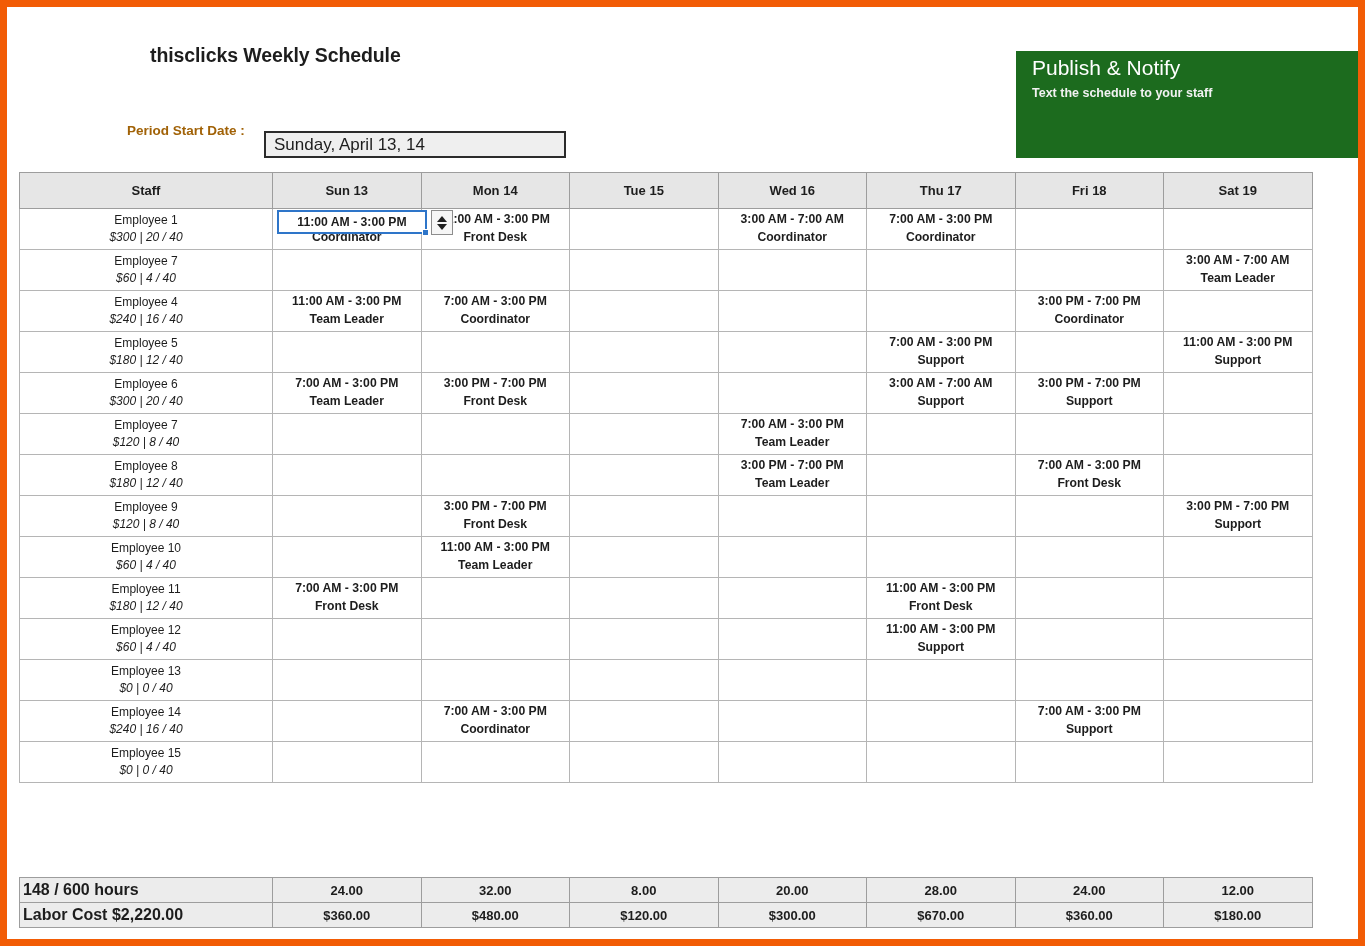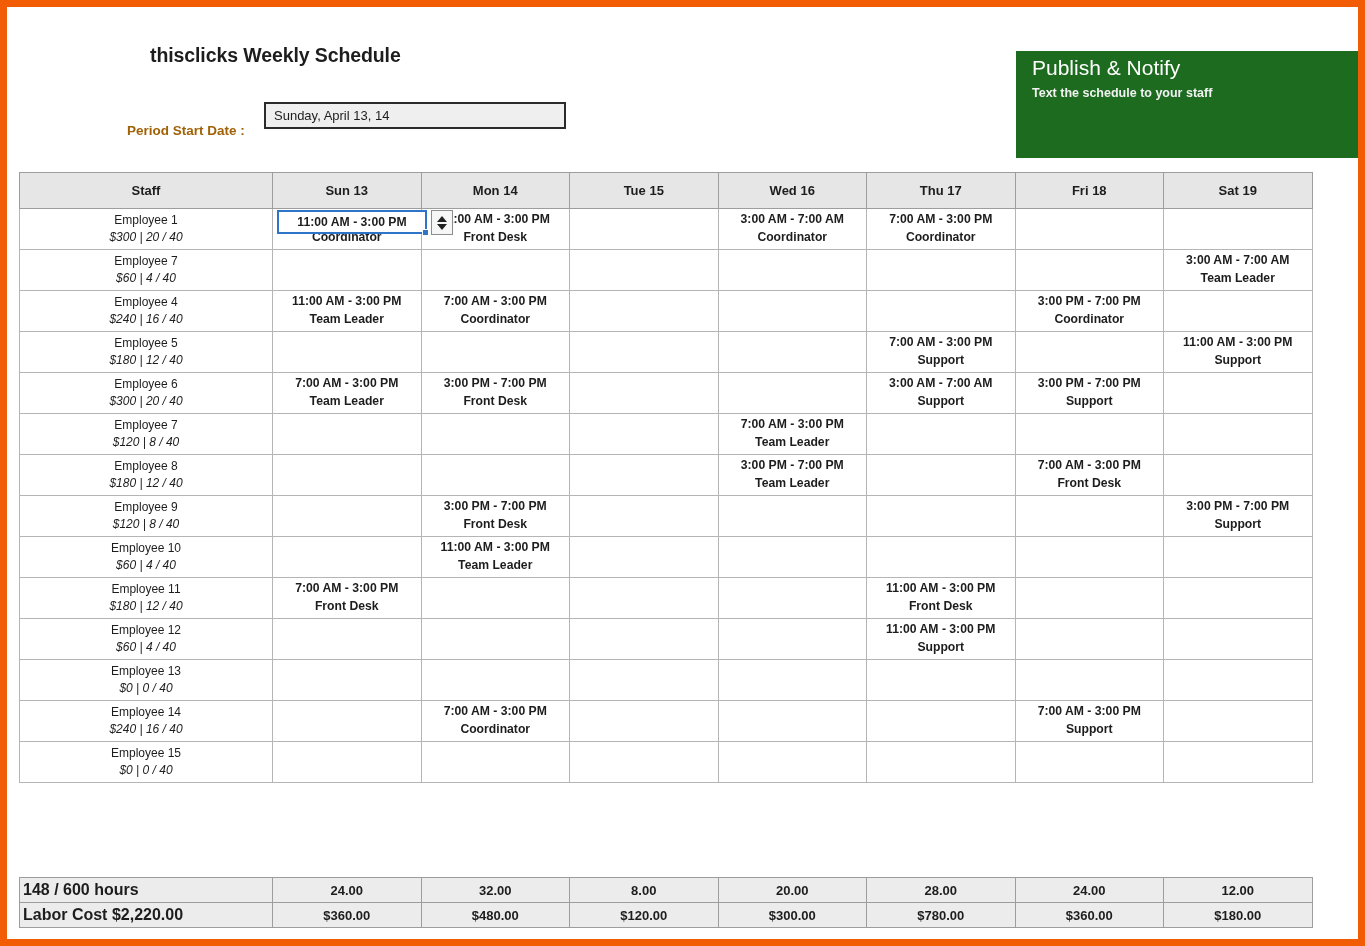--- a/index.html
+++ b/index.html
@@ -39,28 +39,28 @@
   .period-label {
     position: absolute;
     left: 98px; top: 116px;
     font-size: 13.5px;
     font-weight: bold;
     color: #a16207;
     margin-left: 22px;
   }
   .period-box {
     position: absolute;
-    left: 257px; top: 95px;
+    left: 257px; top: 124px;
     width: 302px; height: 27px;
     background: #efefef;
     border: 2px solid #2b2b2b;
     display: flex;
     align-items: center;
     padding-left: 8px;
-    font-size: 13px;
+    font-size: 17px;
     color: #1d1d1d;
   }
   .publish-btn {
     position: absolute;
     left: 1003px; top: 44px;
     width: 348px; height: 107px;
     background: #1C6B1E;
     color: #ffffff;
     padding: 4px 0 0 16px;
     margin-left: 6px;
@@ -537,21 +537,21 @@
               <td>28.00</td>
               <td>24.00</td>
               <td>12.00</td>
             </tr>
           <tr id="tot-cost">
               <td class="lbl">Labor Cost $2,220.00</td>
               <td>$360.00</td>
               <td>$480.00</td>
               <td>$120.00</td>
               <td>$300.00</td>
-              <td>$780.00</td>
+              <td>$670.00</td>
               <td>$360.00</td>
               <td>$180.00</td>
             </tr>
         </tbody>
       </table>
     </div>
 
   </div>
 </div>
 

